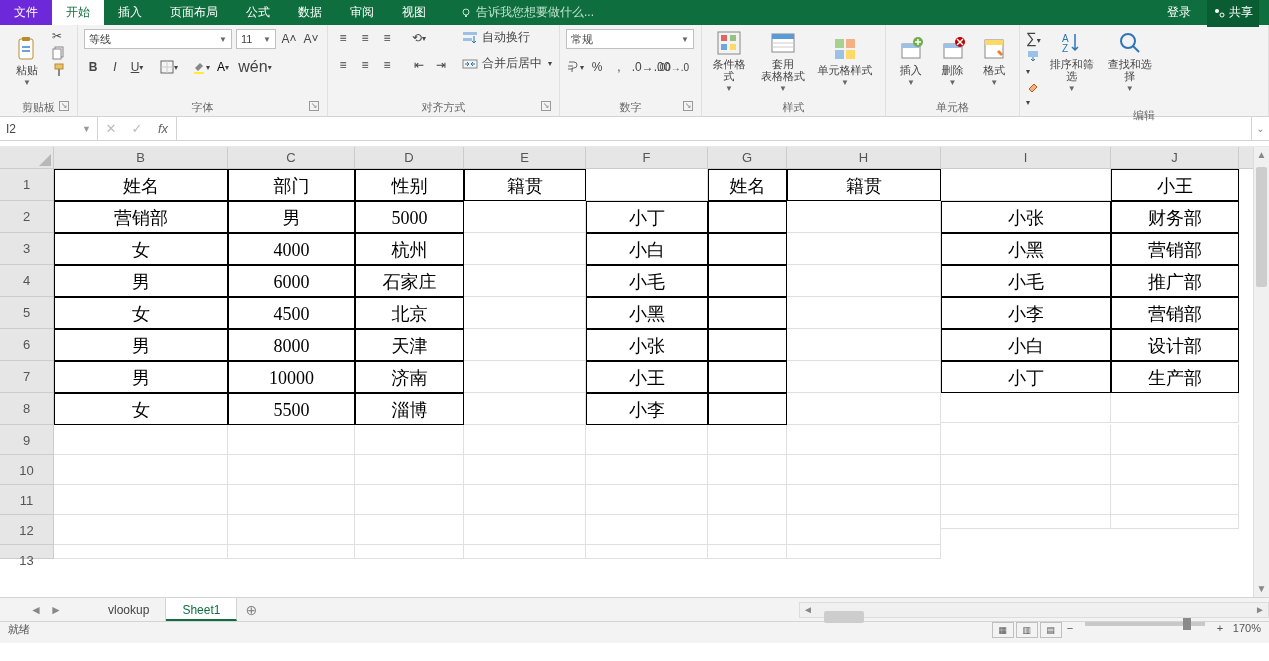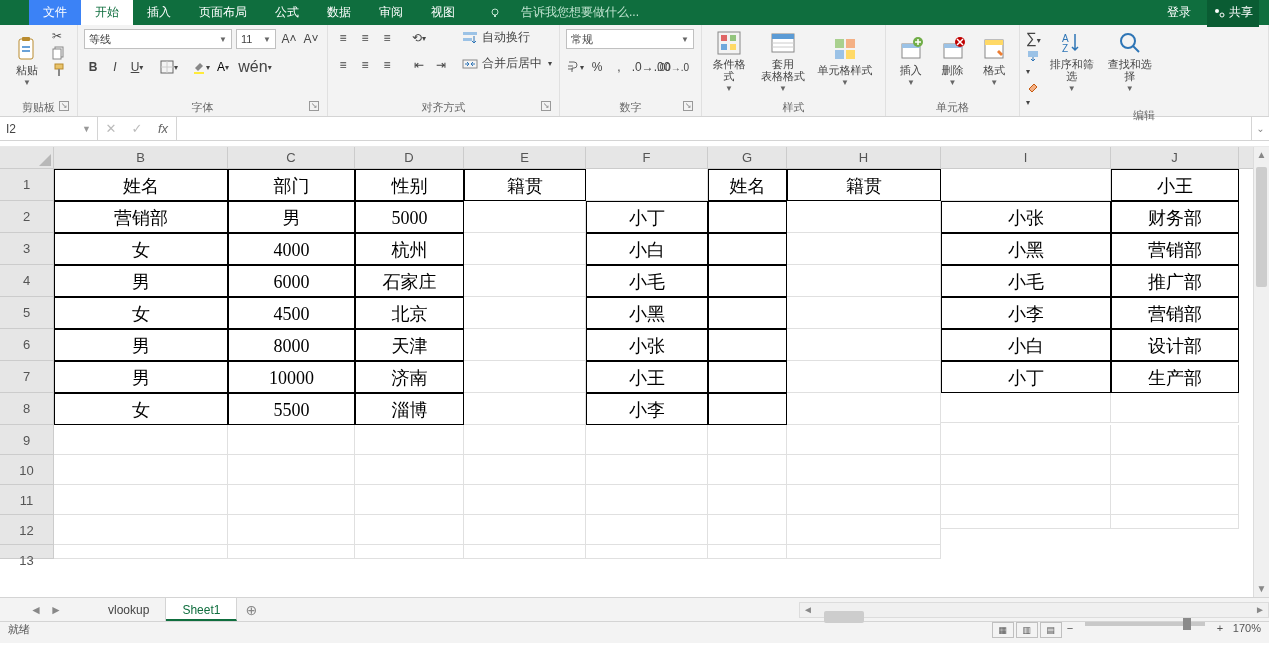--- a/index.html
+++ b/index.html
@@ -1,23 +1,23 @@
 <!DOCTYPE html>
 <html><head>
 <meta charset="utf-8">
 <style>
 * { margin: 0; padding: 0; box-sizing: border-box; font-family: "Microsoft YaHei", sans-serif; user-select: none; }
 body { width: 1269px; height: 661px; overflow: hidden; background: #fff; font-size: 12px; color: #444; }
 
 
 .titlebar { height: 25px; background: #0f6e3e; display: flex; align-items: stretch; color: #fff; }
 .tab { padding: 0 14px; display: flex; align-items: center; font-size: 12px; cursor: pointer; }
-.tab.file { background: #3b82f6; margin-left: 29px; }
+.tab.file { background: #6d28d9; }
 .tab.active { background: #fff; color: #0f6e3e; }
-.tell-me { display: flex; align-items: center; gap: 20px; margin-left: 20px; color: #bfe3cf; font-size: 12px; }
+.tell-me { display: flex; align-items: center; gap: 4px; margin-left: 20px; color: #bfe3cf; font-size: 12px; }
 .tell-me .icon { width: 12px; height: 12px; }
 .titlebar-right { margin-left: auto; display: flex; align-items: center; gap: 10px; padding-right: 10px; }
 .titlebar-right .btn { display: flex; align-items: center; gap: 4px; padding: 14px 6px; height: 100%; }
 .share-btn { background: #0a5c33; }
 
 
 .ribbon { height: 92px; background: #f3f3f3; border-bottom: 1px solid #d4d4d4; display: flex; }
 .group { border-right: 1px solid #e0e0e0; padding: 2px 6px 0; display: flex; flex-direction: column; }
 .group-body { flex: 1; display: flex; align-items: flex-start; gap: 4px; }
 .group-label { height: 16px; line-height: 14px; text-align: center; font-size: 11px; color: #666; position: relative; }

